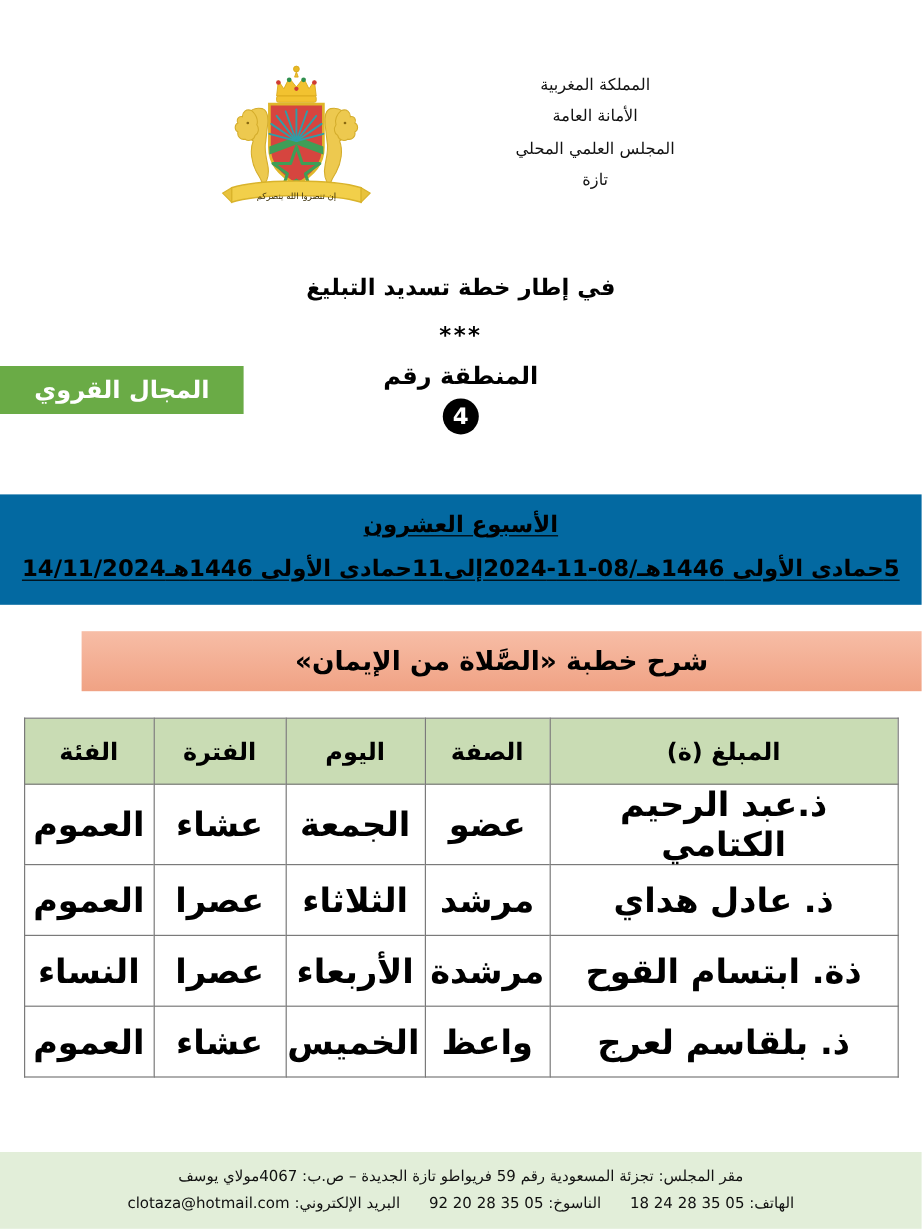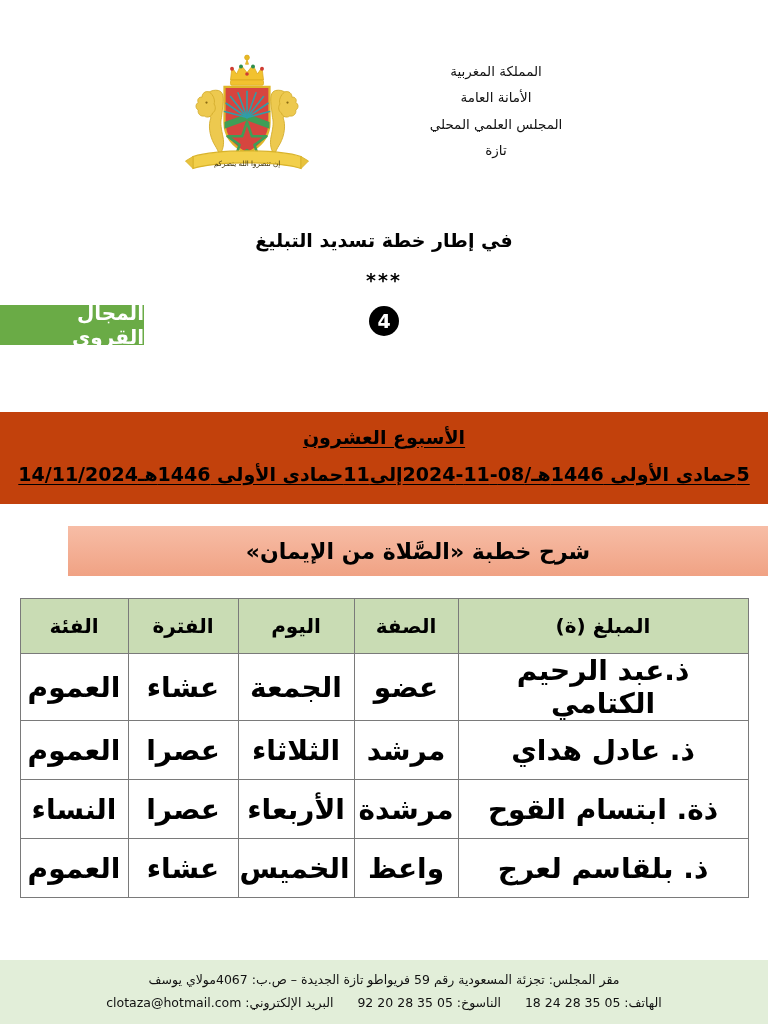--- a/index.html
+++ b/index.html
@@ -110,37 +110,37 @@
     font-size: 19px;
     font-weight: bold;
     line-height: 30px;
     text-align: center;
     font-family: "DejaVu Sans", sans-serif;
   }
   .rural-badge {
     position: absolute;
     top: 5px;
     left: 0;
-    width: 144px;
+    width: 203px;
     height: 40px;
     background: #6aab46;
     color: #ffffff;
     font-size: 20px;
     font-weight: bold;
     display: flex;
     align-items: center;
     justify-content: center;
     letter-spacing: 0px;
   }
 
   
   .week-banner {
     margin-top: 12px;
     width: 768px;
-    background: #c2410c;
+    background: #0369a1;
     padding: 10px 0 14px;
     text-align: center;
     box-sizing: border-box;
   }
   .week-title {
     font-size: 19px;
     font-weight: bold;
     text-decoration: underline;
     text-underline-offset: 3px;
     line-height: 1.6;
@@ -304,20 +304,21 @@
 
   </div>
 
   <div class="titles">
     <div class="title-sub">في إطار خطة تسديد التبليغ</div>
     <div class="stars">***</div>
   </div>
 
   <div class="region-row">
     <div class="region-block">
+      <div class="region-label">المنطقة رقم</div>
       <div class="region-num-circle">4</div>
     </div>
     <div class="rural-badge">المجال القروي</div>
   </div>
 
   <div class="week-banner">
     <div class="week-title">الأسبوع العشرون</div>
     <div class="week-dates">5حمادى الأولى 1446هـ/08-11-2024إلى11حمادى الأولى 1446هـ14/11/2024</div>
   </div>
 

